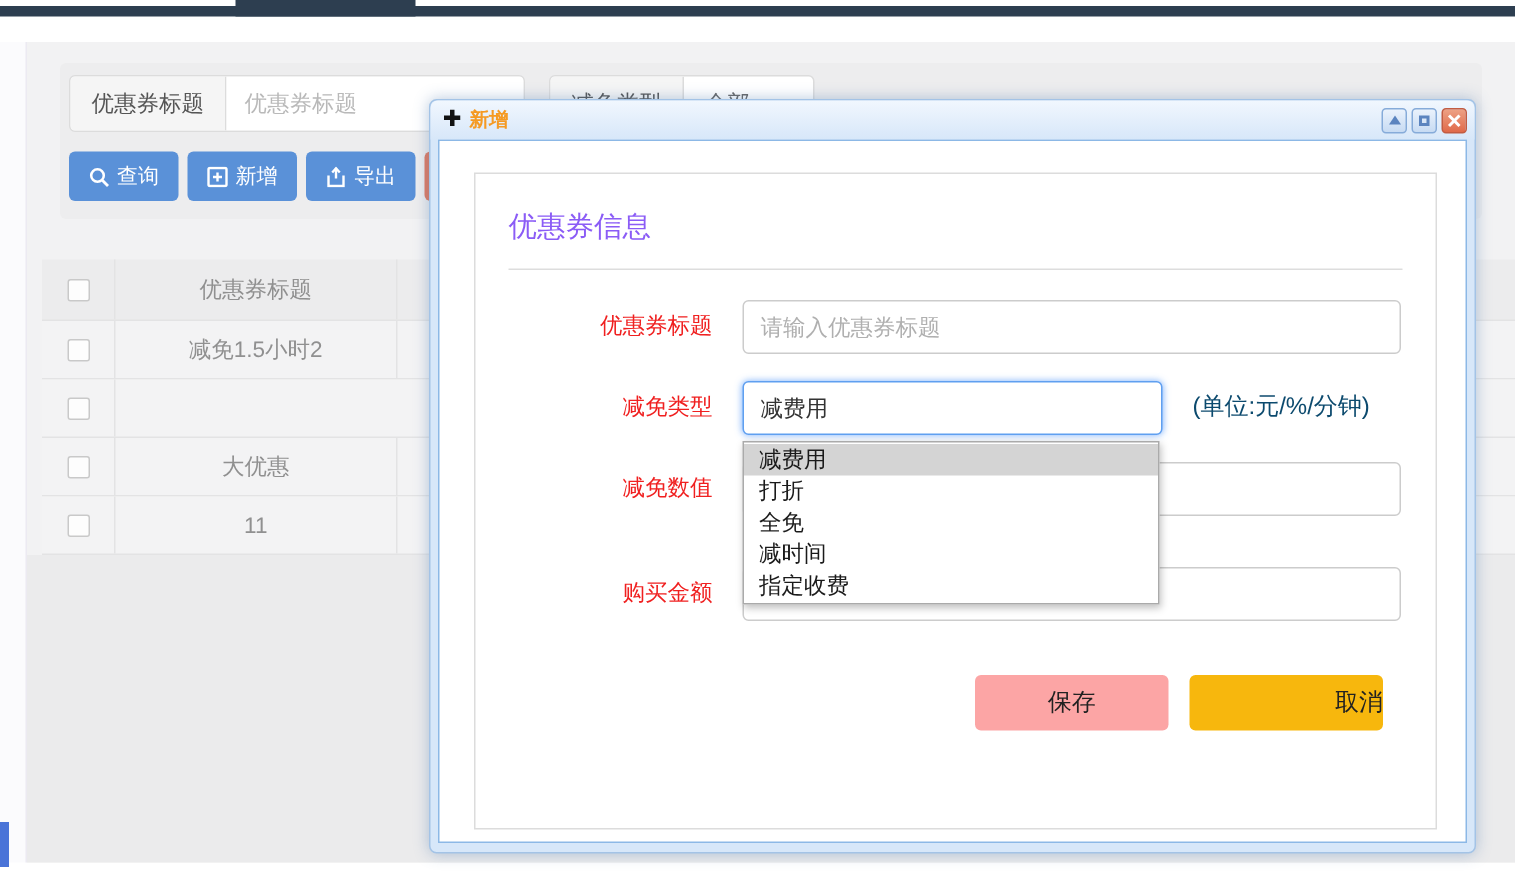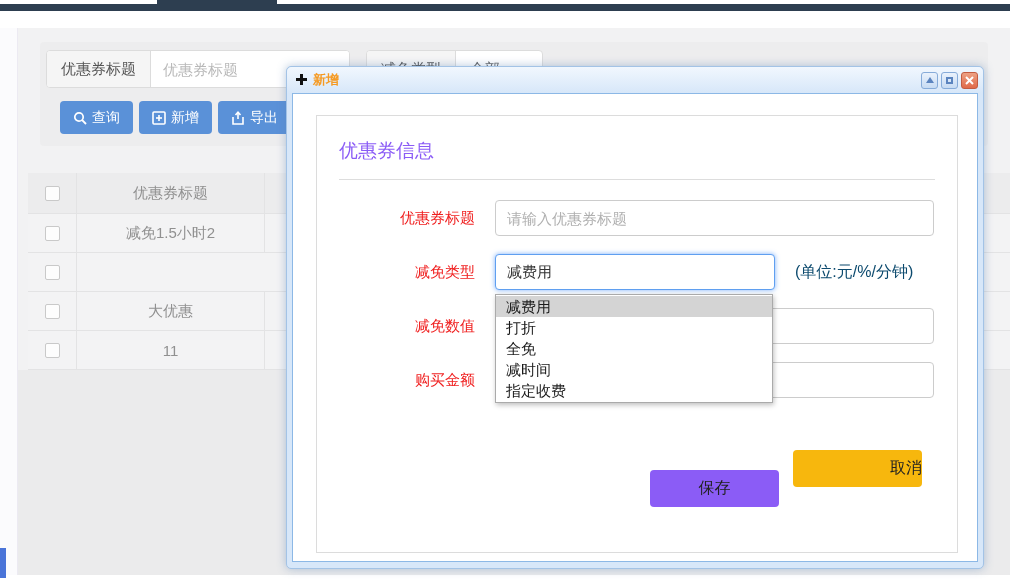--- a/index.html
+++ b/index.html
@@ -18,21 +18,21 @@
   .below-table { left:18px; top:370px; width:992px; height:205px; background:#ebebec; }
   .bottom-accent { left:0; top:548px; width:6px; height:30px; background:#4a74d8; }
 
   .filterbox { left:40px; top:42px; width:948px; height:104px; background:#ededee; border-radius:4px; }
   .fgroup { position:absolute; top:8px; height:38px; display:flex; border:1px solid #dcdcdc; border-radius:4px; overflow:hidden; background:#fff; }
   .fgroup .flabel { background:#f5f5f5; color:#555; font-size:15px; display:flex; align-items:center; padding:0 14px; border-right:1px solid #dcdcdc; white-space:nowrap; }
   .fgroup input { border:0; outline:none; font-size:15px; color:#444; padding:0 12px; width:198px; background:#fff; }
   .fgroup input::placeholder { color:#b9b9b9; }
   .fgroup .fvalue { display:flex; align-items:center; padding:0 14px; color:#666; font-size:15px; min-width:86px; }
 
-  .btnrow { position:absolute; left:20px; top:59px; display:flex; gap:6px; }
+  .btnrow { position:absolute; left:6px; top:59px; display:flex; gap:6px; }
   .btn { height:33px; border:0; border-radius:4px; background:#5a91d8; color:#fff; font-size:14px;
          display:flex; align-items:center; gap:5px; padding:0 13px; cursor:pointer; font-family:inherit; }
   .btn.danger { background:#e2795e; }
   .btn svg { display:block; }
 
   
   .table { left:28px; top:173px; width:982px; }
   .trow { display:flex; height:39px; border-bottom:1px solid #e3e3e4; background:#f3f3f4; }
   .trow.head { height:41px; background:#ececed; color:#8a8a8a; }
   .tc { display:flex; align-items:center; justify-content:center; border-right:1px solid #e3e3e4; font-size:15px; color:#909090; }
@@ -69,21 +69,21 @@
              display:flex; align-items:center; cursor:pointer; }
   .fhint { position:absolute; left:478px; top:0; line-height:36px; font-size:16px; color:#0c4a6e; white-space:nowrap; }
 
   .ddlist { position:absolute; left:178px; top:178px; width:278px; background:#fff; border:1px solid #aaaaaa;
             box-shadow:1px 2px 5px rgba(0,0,0,.25); z-index:5; padding:1px 0; }
   .dditem { height:21px; line-height:21px; padding-left:10px; font-size:15px; color:#1a1a1a; cursor:pointer; }
   .dditem.sel { background:#d4d4d4; }
 
   .mbtns { position:absolute; top:334px; left:333px; display:flex; gap:14px; }
   .mbtn { width:129px; height:37px; border:0; border-radius:4px; font-size:16px; color:#222; cursor:pointer; font-family:inherit; }
-  .mbtn.save { background:#8b5cf6;margin-top:20px; }
+  .mbtn.save { background:#fca5a5; }
   .mbtn.cancel { background:#f7b70d;text-align:right; }
 </style>
 </head>
 <body>
 
 <div id="stage">
 
   <div class="abs toptab"></div>
   <div class="abs topbar"></div>
 
@@ -221,21 +221,21 @@
           <div class="flab">减免类型</div>
           <div class="fselect">减费用</div>
           <div class="fhint">(单位:元/%/分钟)</div>
         </div>
 
         <div class="frow" style="top:192px;text-decoration:underline;">
           <div class="flab">减免数值</div>
           <input class="finput" type="text" style="">
         </div>
 
-        <div class="frow" style="top:246px;">
+        <div class="frow" style="top:262px;">
           <div class="flab">购买金额</div>
           <input class="finput" type="text" style="">
         </div>
 
         <div class="ddlist">
           <div class="dditem sel">减费用</div>
           <div class="dditem">打折</div>
           <div class="dditem">全免</div>
           <div class="dditem">减时间</div>
           <div class="dditem">指定收费</div>

